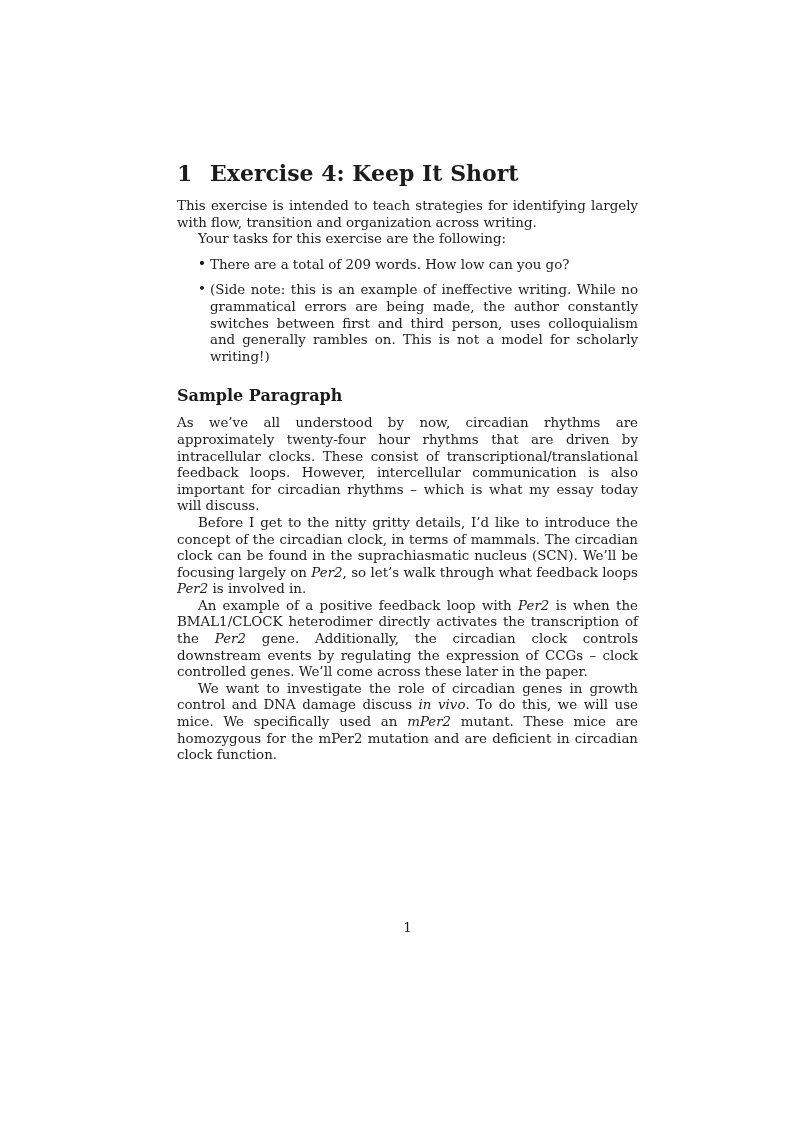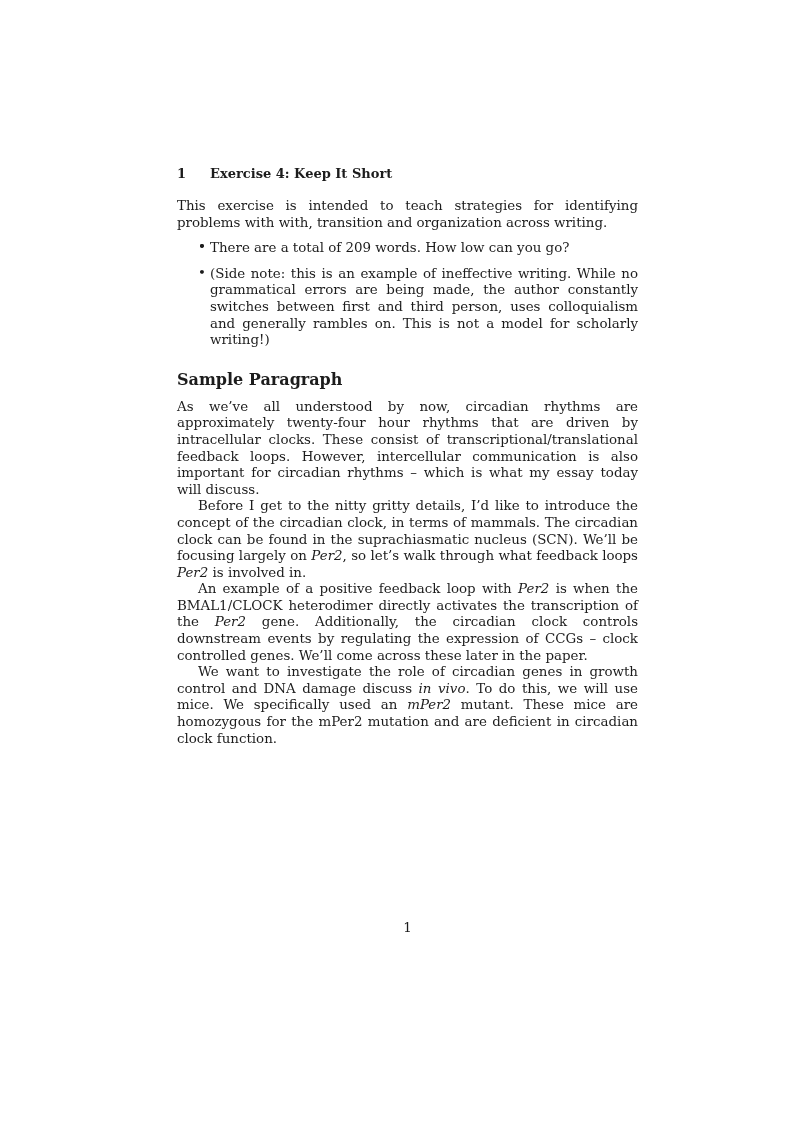--- a/index.html
+++ b/index.html
@@ -18,21 +18,21 @@
   }
   .content {
     position: absolute;
     left: 177px;
     top: 162px;
     width: 461px;
     font-size: 13.4px;
     line-height: 16.6px;
   }
   .section-heading {
-    font-size: 13px;
+    font-size: 22px;
     line-height: 23px;
     font-weight: bold;
     margin: 0 0 13px 0;
   }
   .section-number {
     display: inline-block;
     width: 33px;
   }
   .para {
     margin: 0;
@@ -74,22 +74,23 @@
   i { font-style: italic; }
 </style>
 </head>
 <body>
 
 <div class="page">
   <div class="content">
 
     <h1 class="section-heading"><span class="section-number">1</span><span>Exercise 4: Keep It Short</span></h1>
 
-    <p class="para">This exercise is intended to teach strategies for identifying problems with with, transition and organization across writing.</p>
+    <p class="para">This exercise is intended to teach strategies for identifying largely with flow, transition and organization across writing.</p>
 
+    <p class="para indent">Your tasks for this exercise are the following:</p>
 
     <ul class="tasks">
       <li>
         <span class="bullet">•</span>
       </li>
       <li>
         <span class="bullet">•</span>
         <span>There are a total of 209 words. How low can you go?</span>
       </li>
       <li>

